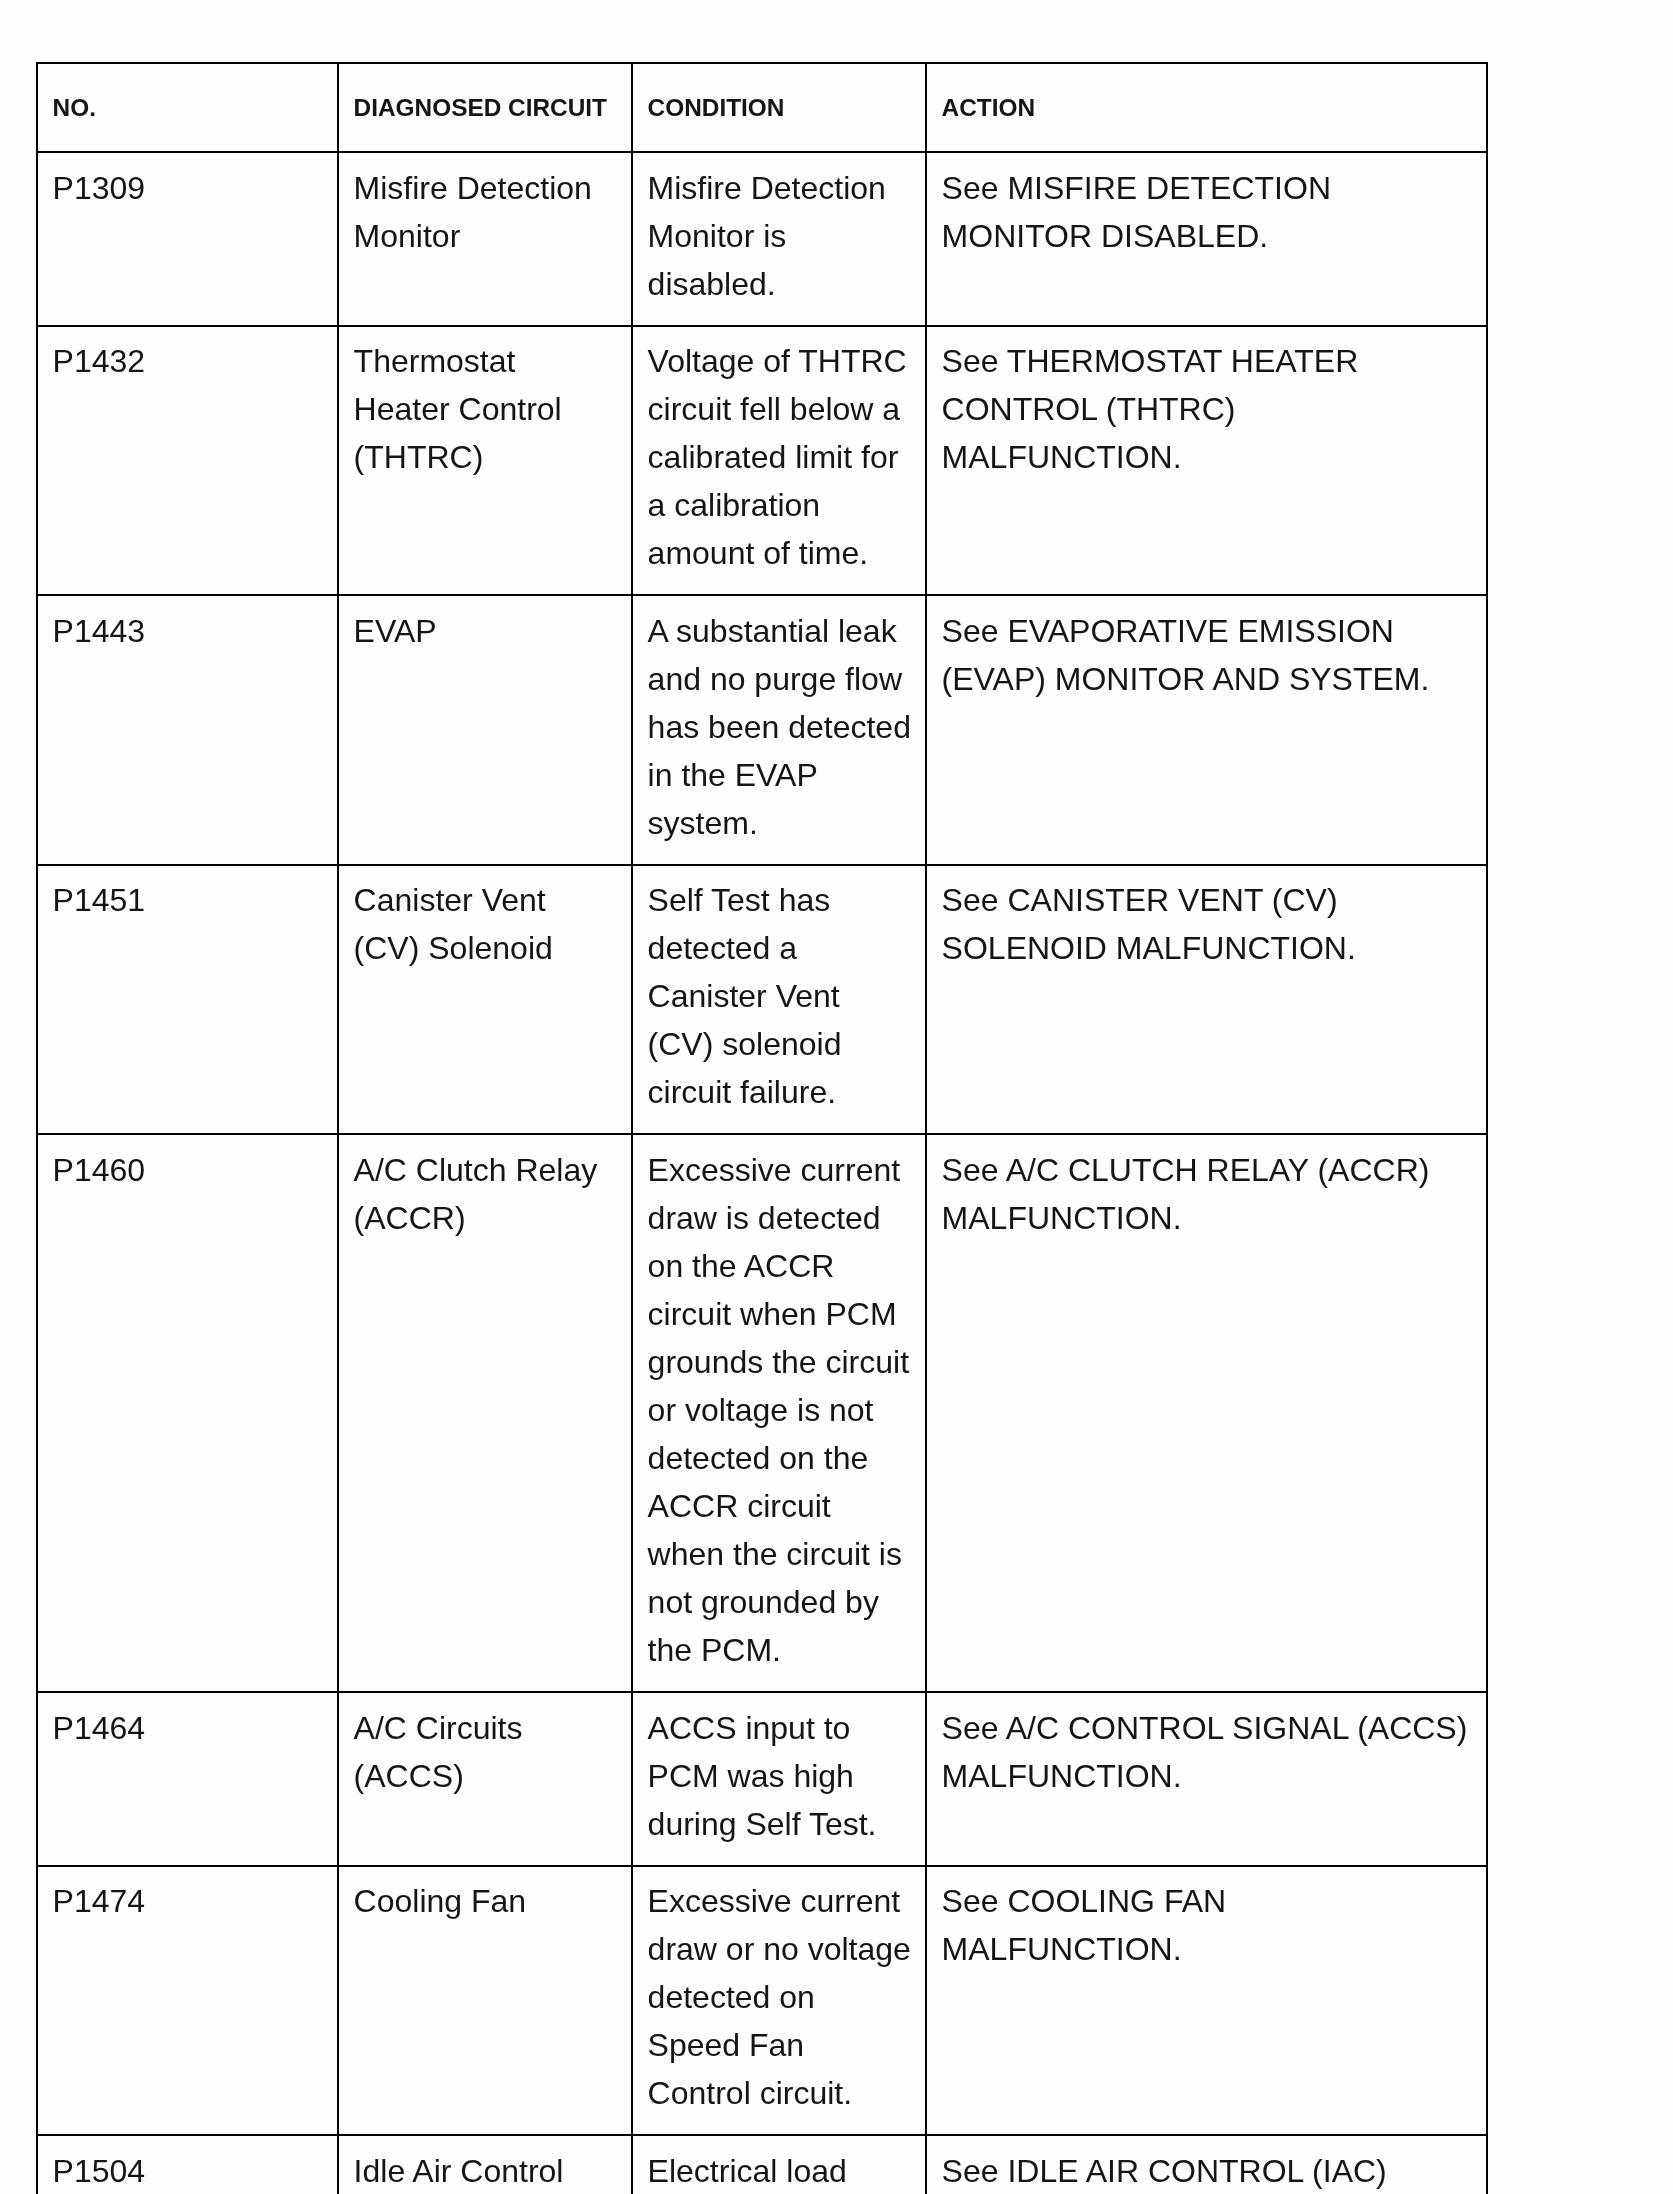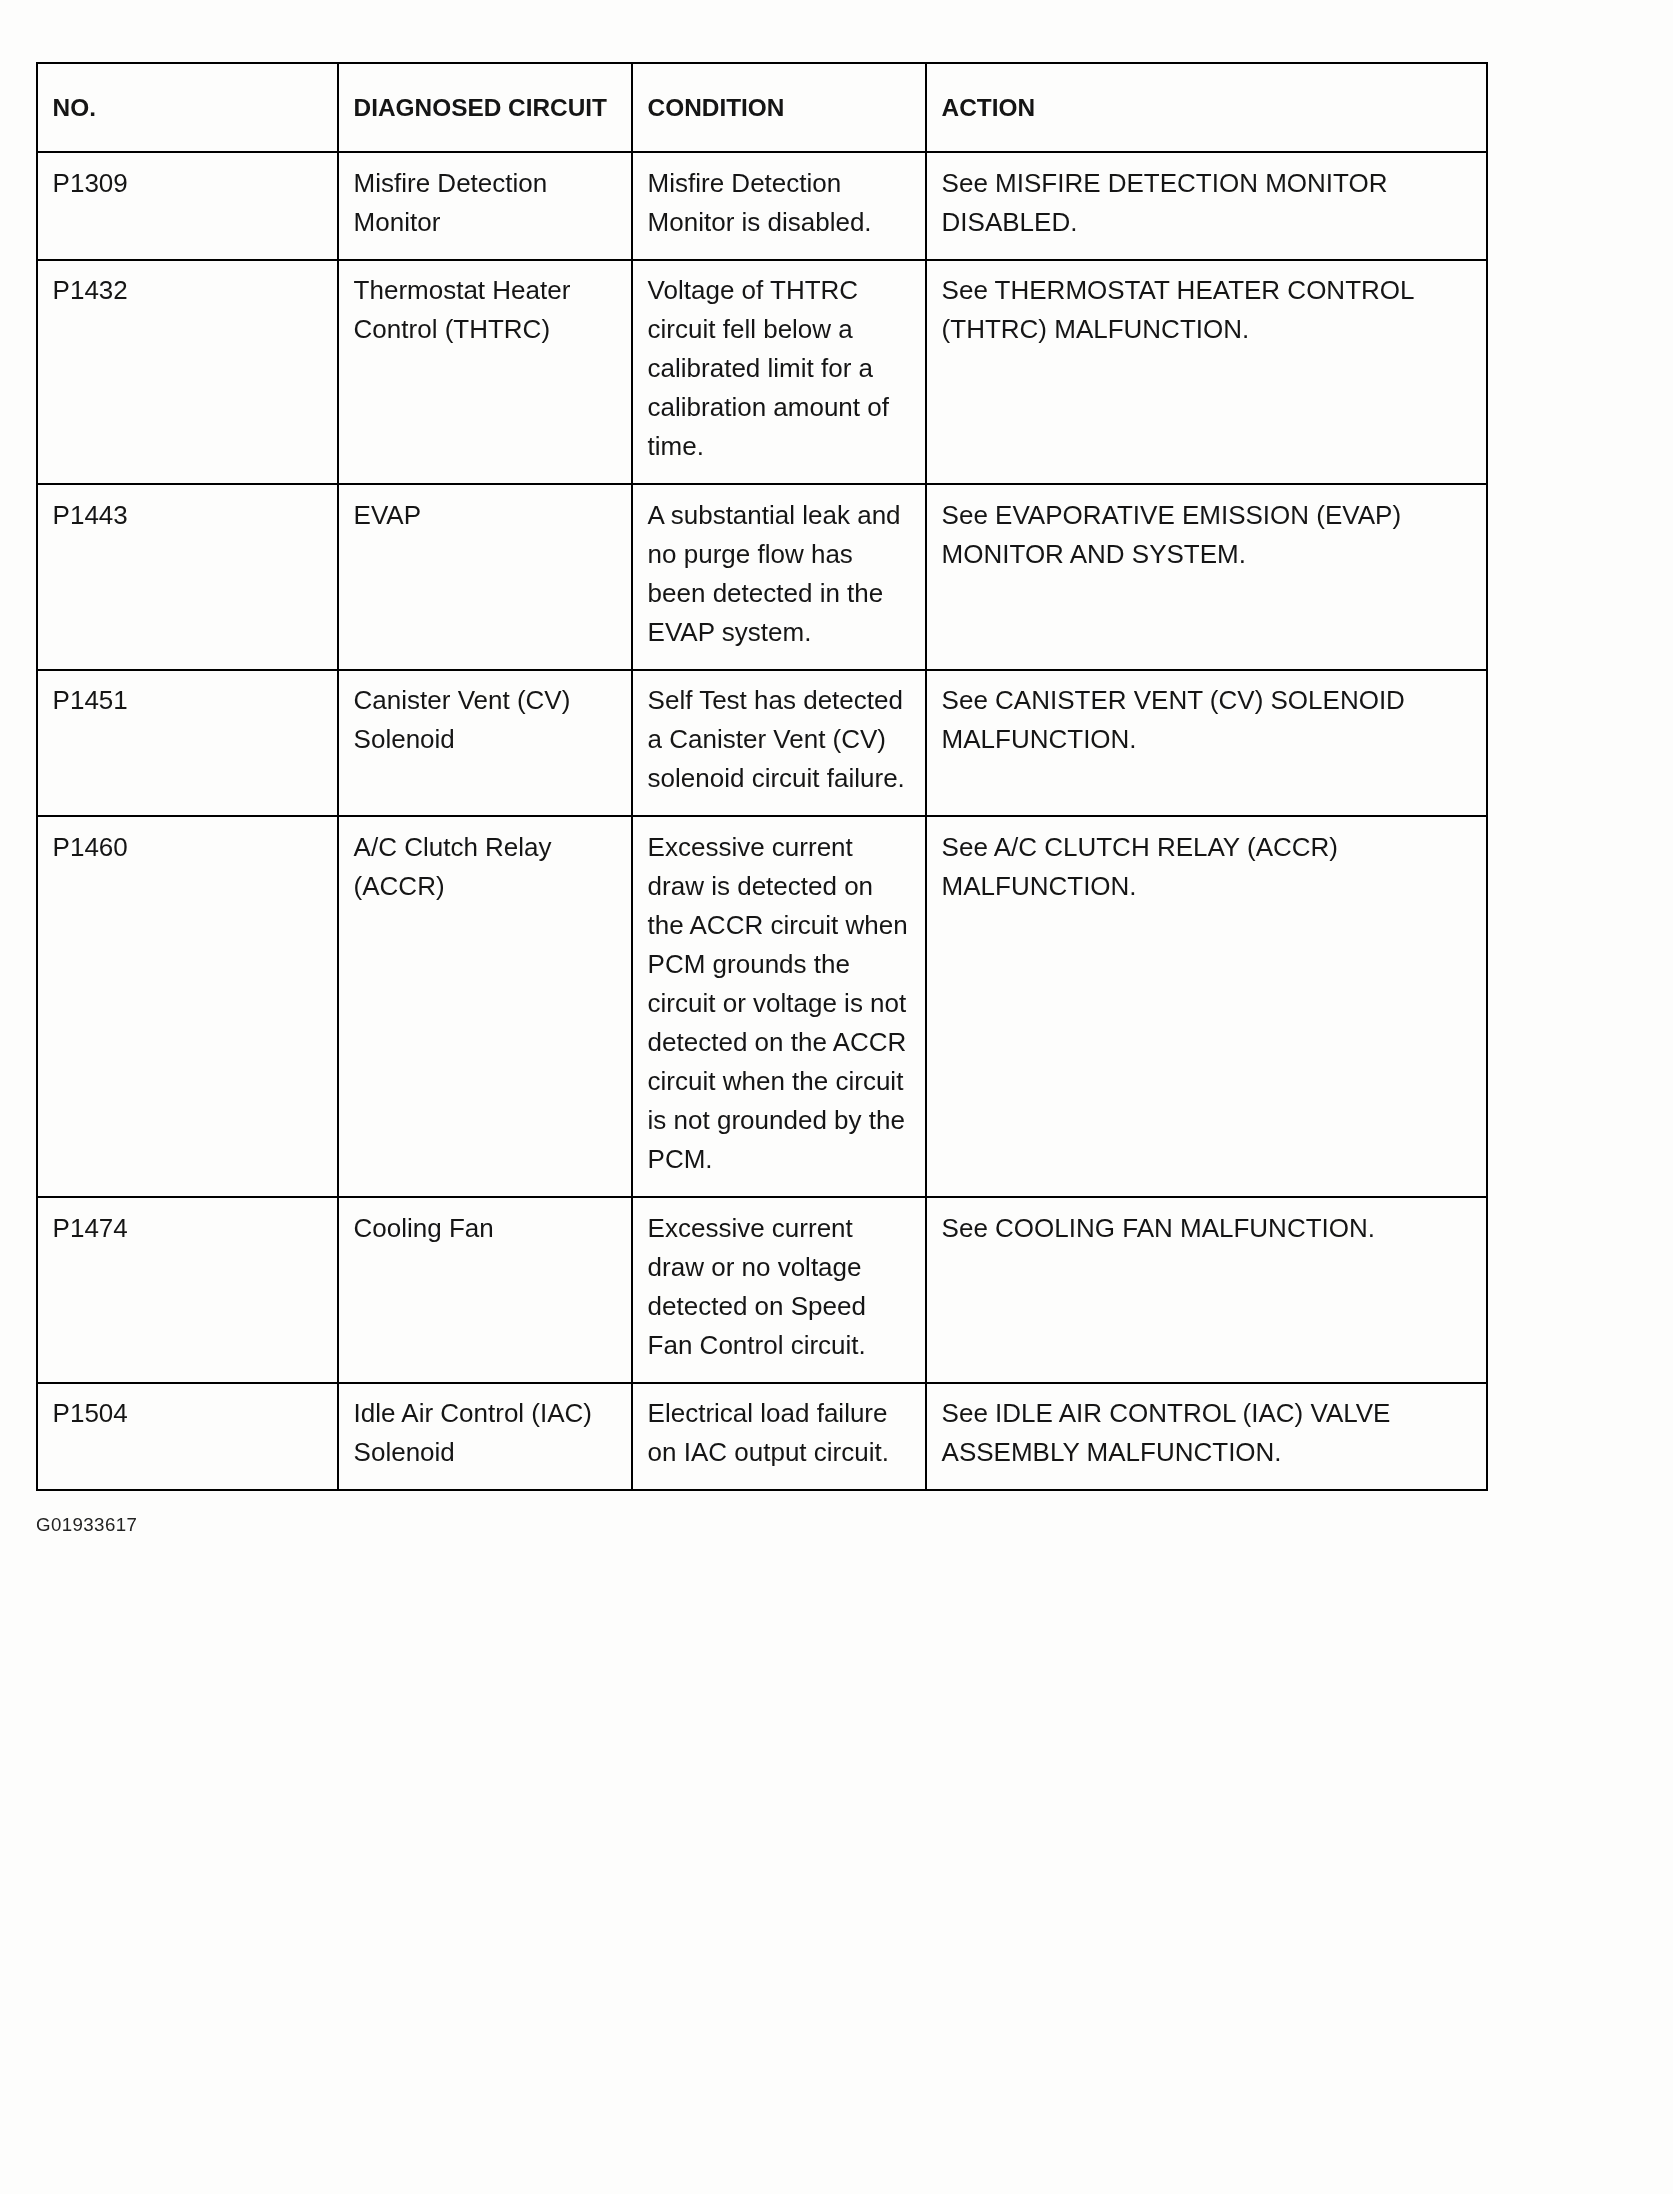--- a/index.html
+++ b/index.html
@@ -20,21 +20,21 @@
   }
   table.dtc-table {
     width: 100%;
     border-collapse: collapse;
     table-layout: fixed;
   }
   .dtc-table th,
   .dtc-table td {
     border: 2.4px solid #000;
     text-align: left;
-    font-size: 26px;
+    font-size: 32px;
     line-height: 1.5;
     padding: 10.6px 13px 17px 14.6px;
     vertical-align: top;
     word-wrap: break-word;
   }
   .dtc-table th {
     font-weight: bold;
     font-size: 24.4px;
     vertical-align: middle;
     height: 89px;
@@ -97,20 +97,26 @@
         <td>Self Test has detected a Canister Vent (CV) solenoid circuit failure.</td>
         <td>See CANISTER VENT (CV) SOLENOID MALFUNCTION.</td>
       </tr>
       <tr>
         <td>P1460</td>
         <td>A/C Clutch Relay (ACCR)</td>
         <td>Excessive current draw is detected on the ACCR circuit when PCM grounds the circuit or voltage is not detected on the ACCR circuit when the circuit is not grounded by the PCM.</td>
         <td>See A/C CLUTCH RELAY (ACCR) MALFUNCTION.</td>
       </tr>
       <tr>
+        <td>P1464</td>
+        <td>A/C Circuits (ACCS)</td>
+        <td>ACCS input to PCM was high during Self Test.</td>
+        <td>See A/C CONTROL SIGNAL (ACCS) MALFUNCTION.</td>
+      </tr>
+      <tr>
         <td>P1474</td>
         <td>Cooling Fan</td>
         <td>Excessive current draw or no voltage detected on Speed Fan Control circuit.</td>
         <td>See COOLING FAN MALFUNCTION.</td>
       </tr>
       <tr>
         <td>P1504</td>
         <td>Idle Air Control (IAC) Solenoid</td>
         <td>Electrical load failure on IAC output circuit.</td>
         <td>See IDLE AIR CONTROL (IAC) VALVE ASSEMBLY MALFUNCTION.</td>

